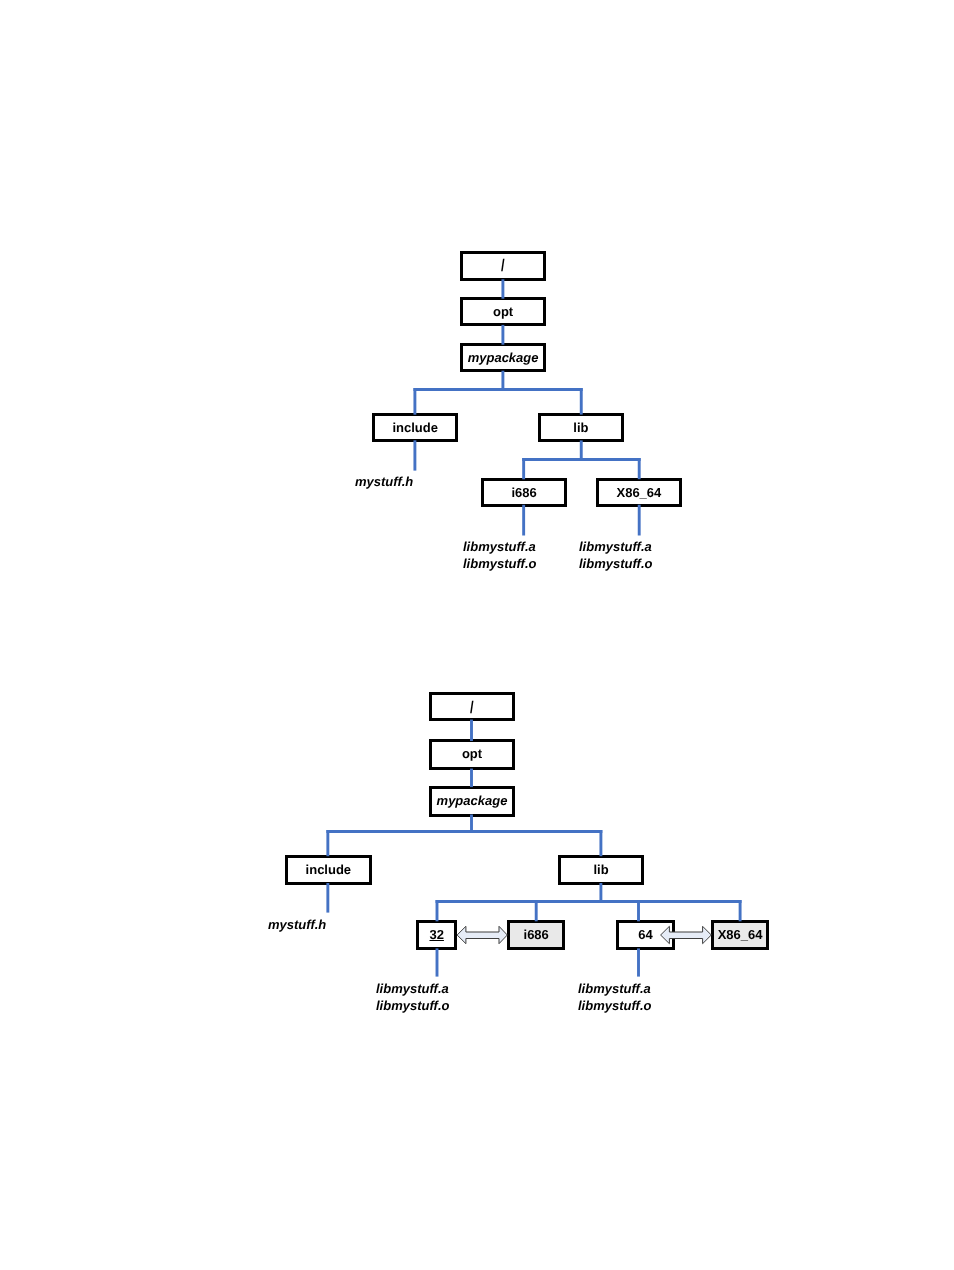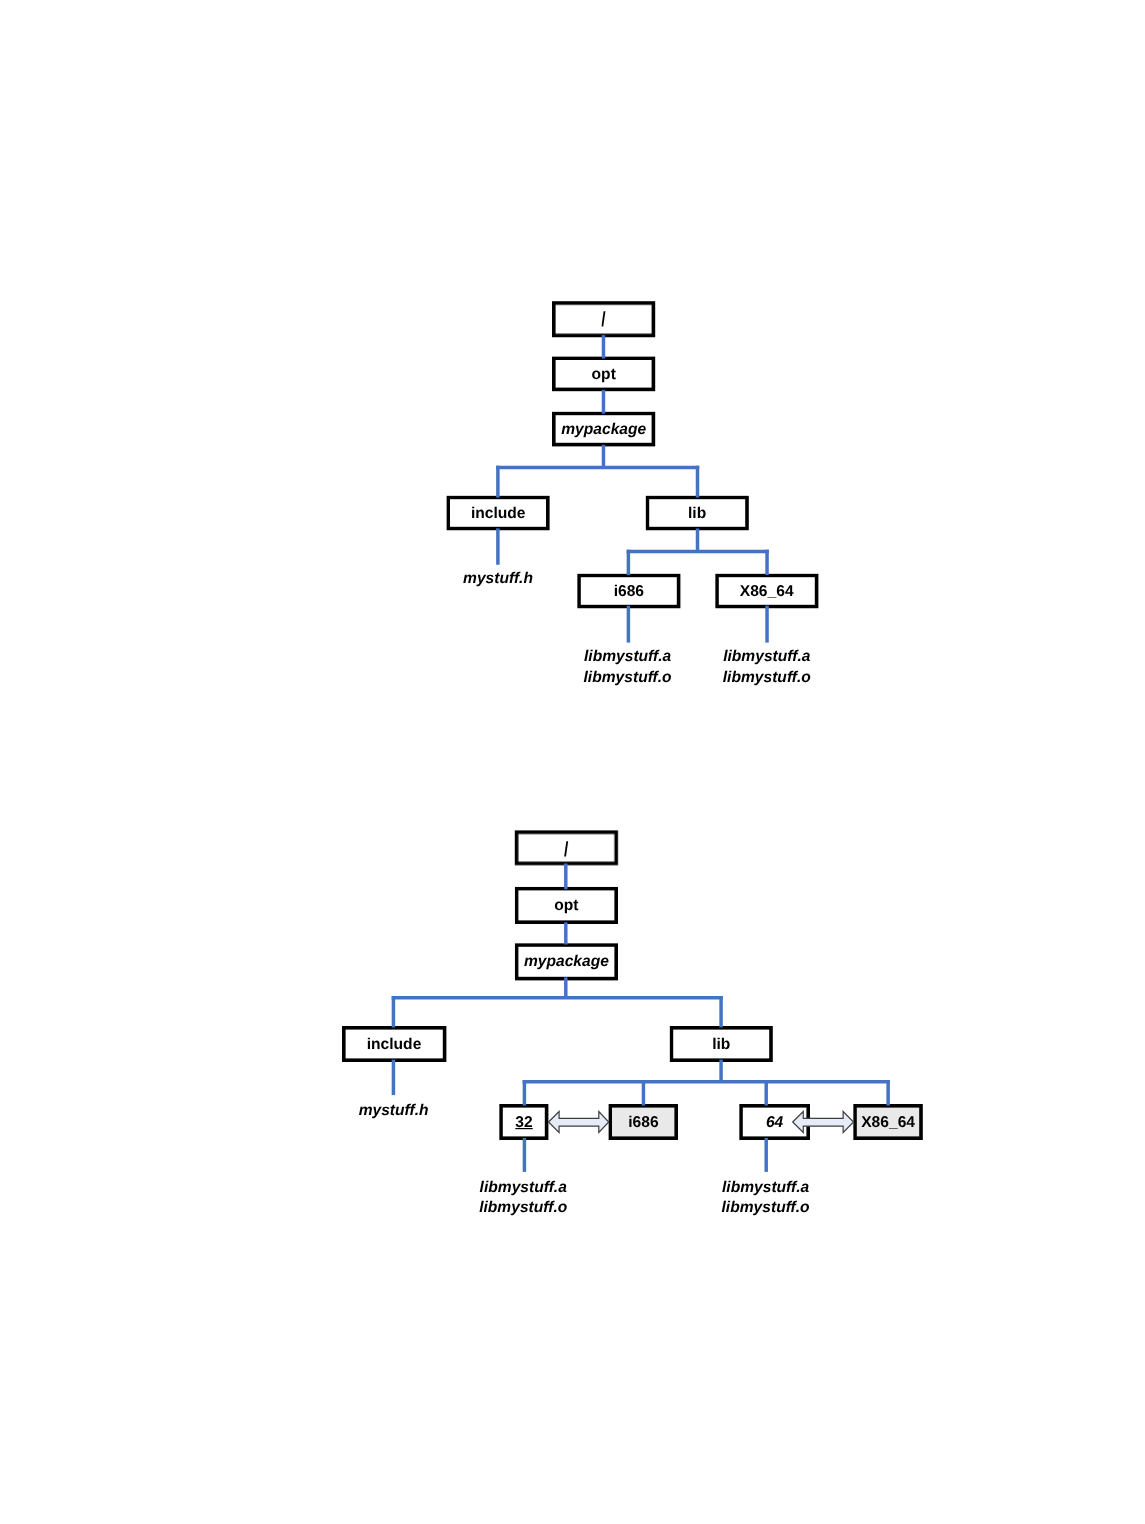--- a/index.html
+++ b/index.html
@@ -30,21 +30,21 @@
   .node.slash{font-style:normal;}
   .node.slash > span{display:inline-block;transform:translateY(var(--sy,0px)) scaleY(1.3);will-change:transform;}
   .leaf{
     position:absolute;
     font-family:"Liberation Sans",sans-serif;
     font-weight:bold;font-style:italic;
     font-size:13px;
     color:#000;
     line-height:17px;
     white-space:nowrap;
-    text-align:center;
+    text-align:left;
     z-index:2;
     will-change:transform;
   }
 </style>
 </head>
 <body>
 
 <div class="canvas">
 
   <svg class="wires" viewBox="0 0 954 1270" width="954" height="1270">
@@ -109,21 +109,21 @@
 
   <div class="node slash" style="left:428.5px;top:691.9px;width:86px;height:29.3px;--sy:1px;">
       <span>/</span>
     </div>
   <div class="node" style="left:428.5px;top:739.4px;width:86px;height:30.8px;padding-bottom:2.6px;">opt</div>
   <div class="node italic" style="left:428.5px;top:785.5px;width:86px;height:30.6px;padding-bottom:2.2px;">mypackage</div>
   <div class="node" style="left:284.5px;top:854.6px;width:86.7px;height:30px;padding-bottom:0.4px;">include</div>
   <div class="node" style="left:557.8px;top:854.6px;width:86.2px;height:30px;padding-bottom:0.4px;">lib</div>
   <div class="node" style="left:416.3px;top:919.7px;width:41.4px;height:30.3px;padding-bottom:0.9px;text-decoration:underline;">32</div>
   <div class="node gray" style="left:507.0px;top:919.7px;width:58.4px;height:30.3px;padding-bottom:0.9px;">i686</div>
-  <div class="node" style="left:615.8px;top:919.7px;width:59px;height:30.3px;padding-bottom:0.9px;font-style:italic;">64</div>
+  <div class="node" style="left:615.8px;top:919.7px;width:59px;height:30.3px;padding-bottom:0.9px;">64</div>
   <div class="node gray" style="left:711.0px;top:919.7px;width:58.2px;height:30.3px;padding-bottom:0.9px;">X86_64</div>
 
   <svg class="wires" viewBox="0 0 954 1270" width="954" height="1270">
     <g fill="#E6ECF7" stroke="#3F3F3F" stroke-width="1">
       <path d="M457.1,935.0 L465.9,926.3 L465.9,932.0 L499.0,932.0 L499.0,926.3 L507.3,935.0 L499.0,943.7 L499.0,938.5 L465.9,938.5 L465.9,943.7 Z"></path>
       <path d="M660.6,935.0 L669.4,926.3 L669.4,932.0 L702.6,932.0 L702.6,926.3 L711.3,935.0 L702.6,943.7 L702.6,938.5 L669.4,938.5 L669.4,943.7 Z"></path>
     </g>
   </svg>
 
   <div class="leaf" style="left:267.8px;top:915.6px;width:120px;">

